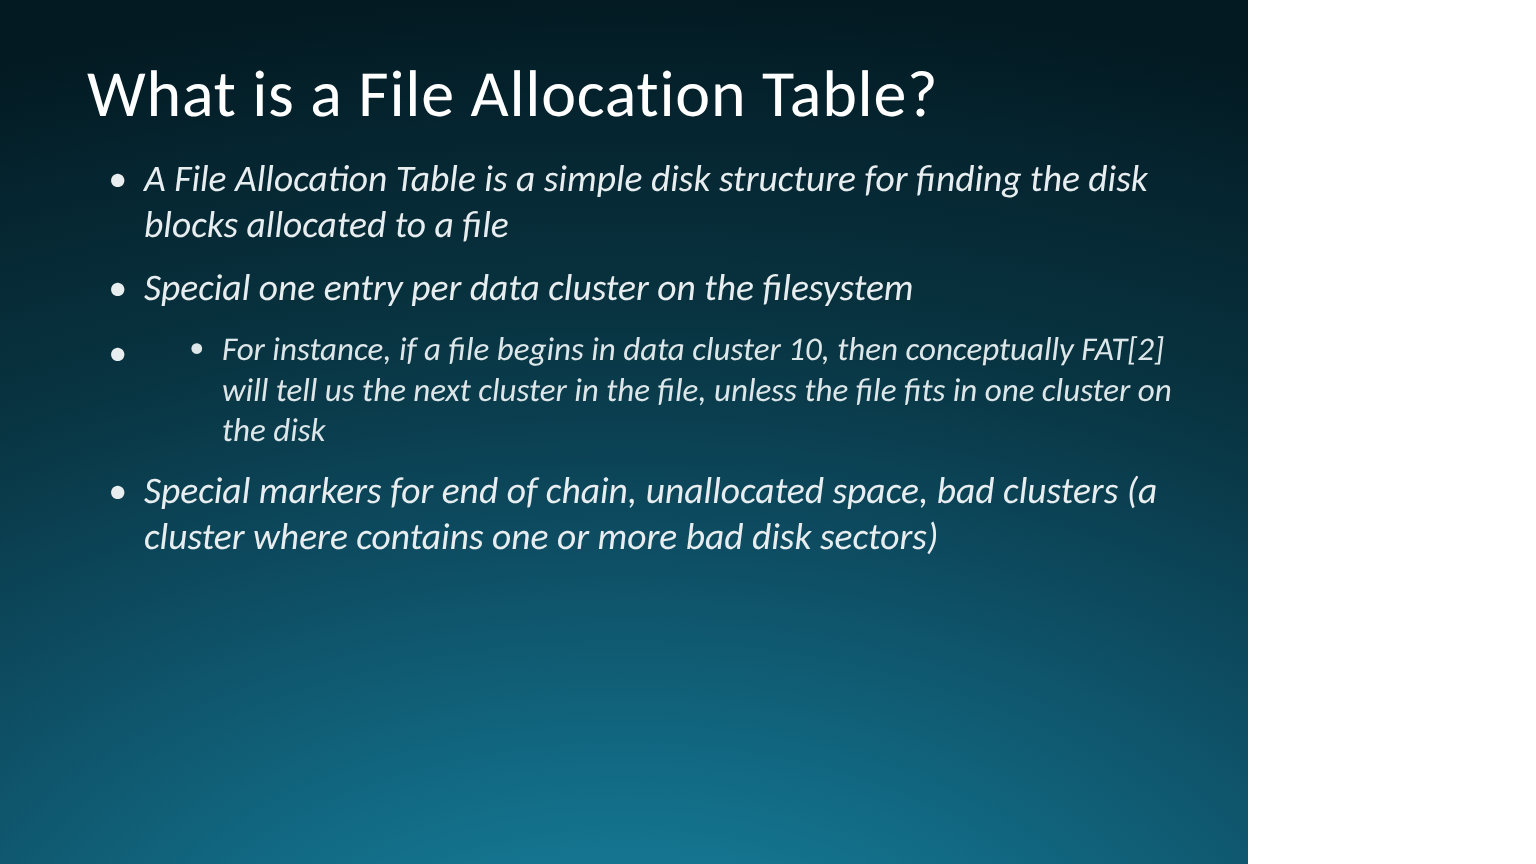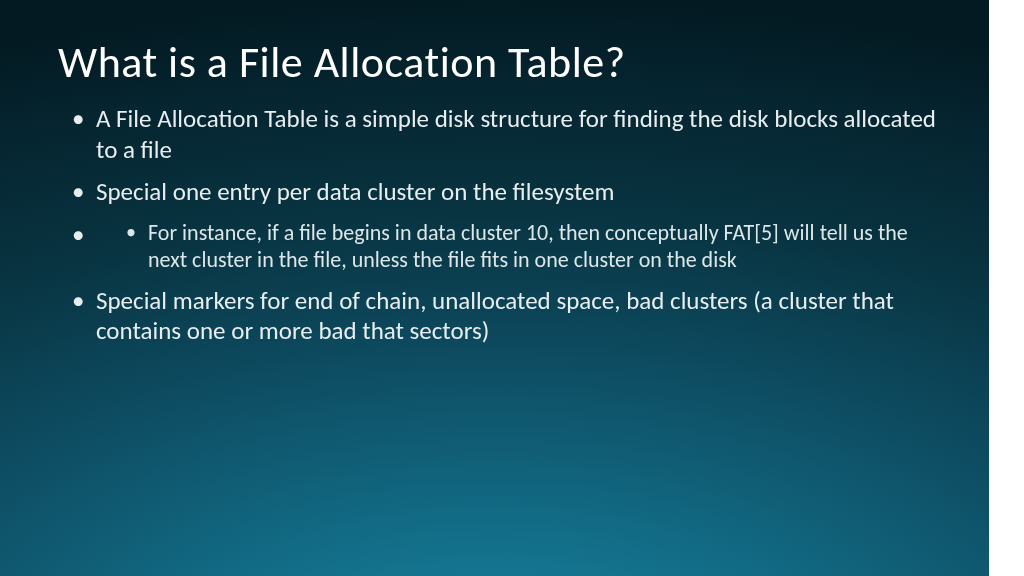--- a/index.html
+++ b/index.html
@@ -4,21 +4,21 @@
 <style>
   html, body {
     margin: 0;
     padding: 0;
     width: 1024px;
     height: 576px;
     overflow: hidden;
     font-family: "Calibri", "Segoe UI", Arial, sans-serif;
   }
   .slide {
-    width: 989px;
+    width: 832px;
     height: 576px;
     box-sizing: border-box;
     background: radial-gradient(ellipse 140% 120% at 50% 120%,
                 #1a8aa8 0%,
                 #126b85 25%,
                 #0d4a5f 50%,
                 #083340 70%,
                 #052530 88%,
                 #031a22 100%);
     color: #ffffff;
@@ -38,20 +38,21 @@
     padding: 0 0 0 14px;
   }
   ul.top > li {
     position: relative;
     font-size: 25px;
     line-height: 1.22;
     padding-left: 24px;
     margin-bottom: 12px;
     color: #e8eef0;
     font-weight: 400;
+    font-style: italic;
   }
   ul.top > li::before {
     content: "•";
     position: absolute;
     left: 0;
     top: 0;
     font-size: 25px;
     color: #e8eef0;
   }
   ul.sub {
@@ -84,21 +85,21 @@
   <ul class="top">
     <li>
       <span>A File Allocation Table is a simple disk structure for finding the disk blocks allocated to a file</span>
     </li>
     <li>
       <span>Special one entry per data cluster on the filesystem</span>
     </li>
     <li>
       <ul class="sub">
         <li>
-          <span>For instance, if a file begins in data cluster 10, then conceptually FAT[5] will tell us the next cluster in the file, unless the file fits in one cluster on the disk</span>
+          <span>For instance, if a file begins in data cluster 10, then conceptually FAT[2] will tell us the next cluster in the file, unless the file fits in one cluster on the disk</span>
         </li>
       </ul>
     </li>
     <li>
-      <span>Special markers for end of chain, unallocated space, bad clusters (a cluster that contains one or more bad that sectors)</span>
+      <span>Special markers for end of chain, unallocated space, bad clusters (a cluster where contains one or more bad disk sectors)</span>
     </li>
   </ul>
 </div>
 
 </body></html>

